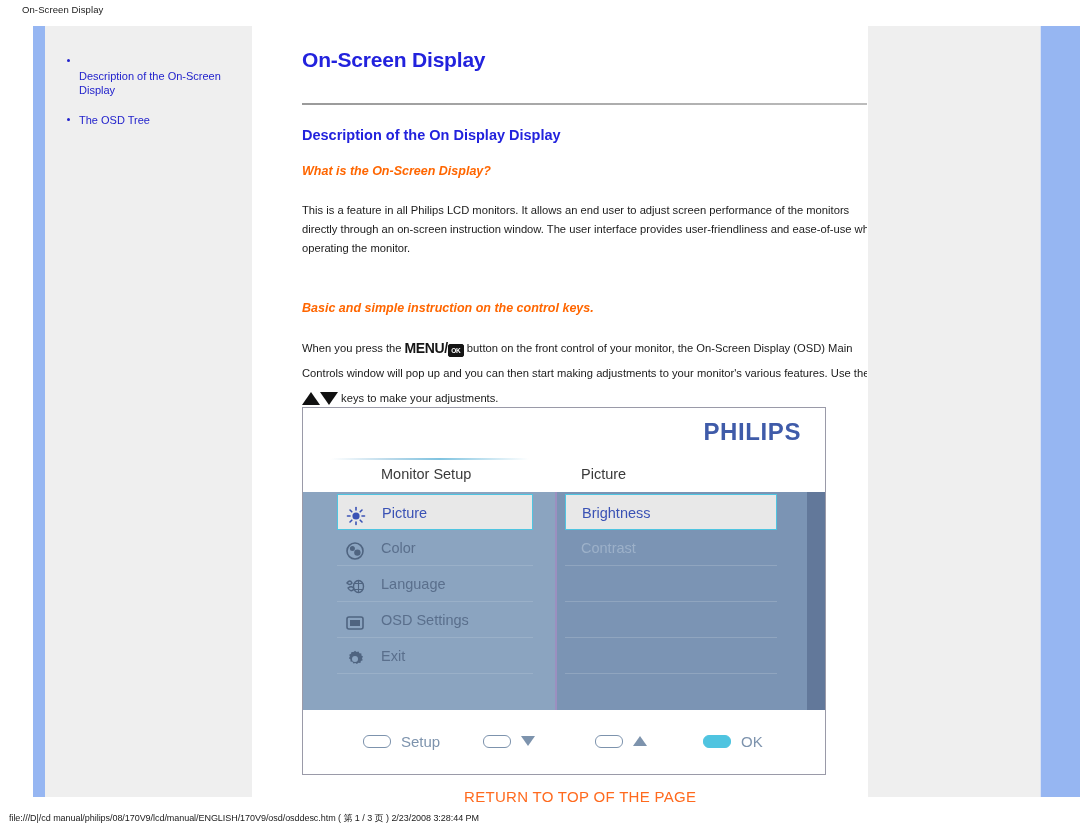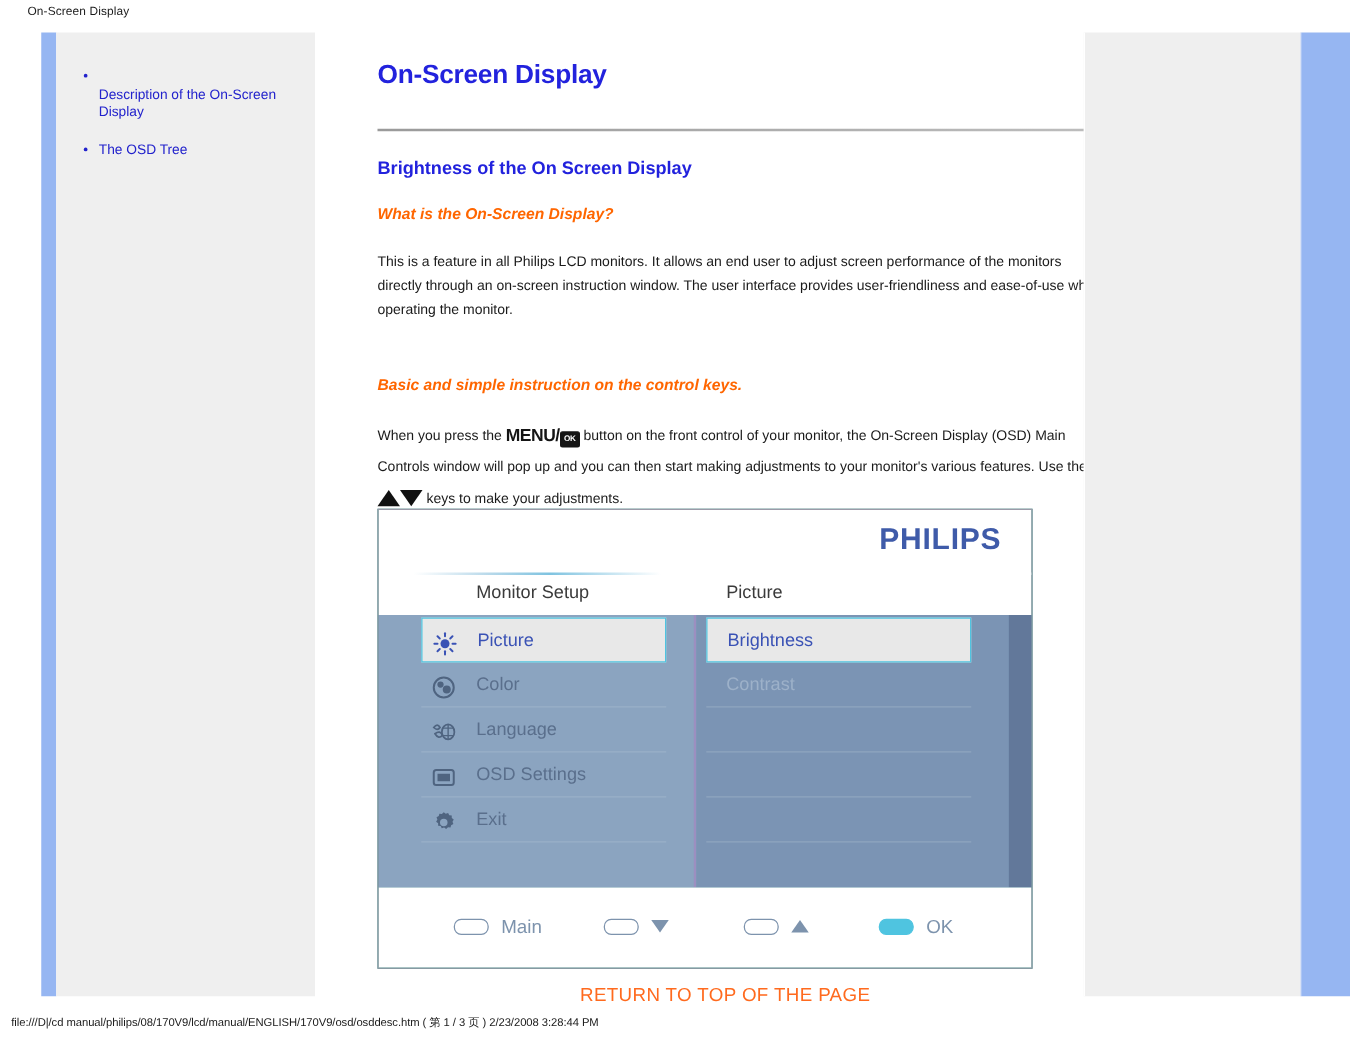--- a/index.html
+++ b/index.html
@@ -389,21 +389,21 @@
         <span class="dot"></span>
         <span class="nav-item-label">The OSD Tree</span>
       </div>
     </div>
   </div>
 
   <div class="content">
 
     <h1 class="page-title">On-Screen Display</h1>
     <div class="rule"></div>
-    <h2 class="section-title">Brightness of the On Screen Display</h2>
+    <h2 class="section-title">Description of the On Display Display</h2>
     <h3 class="sub-title one">What is the On-Screen Display?</h3>
 
     <p class="body-text one">This is a feature in all Philips LCD monitors. It allows an end user to adjust screen performance of the monitors directly through an on-screen instruction window. The user interface provides user-friendliness and ease-of-use when operating the monitor.</p>
 
     <h3 class="sub-title two">Basic and simple instruction on the control keys.</h3>
 
     <p class="body-text two"><span>When you press the</span>&nbsp;<span class="menu-glyph">MENU</span><span class="menu-glyph">/</span><span class="ok-box">OK</span>&nbsp;<span>button on the front control of your monitor, the On-Screen Display (OSD) Main Controls window will pop up and you can then start making adjustments to your monitor's various features. Use the</span>&nbsp;<span class="tri-up"></span><span class="tri-dn"></span>&nbsp;<span>keys to make your adjustments.</span></p>
 
     <div class="osd">
 
@@ -497,21 +497,21 @@
           <span></span>
         </div>
         <div class="osd-rrow" style="top:146px;left:262px;">
           <span></span>
         </div>
       </div>
 
       <div class="osd-bottom">
         <div class="osd-btn" style="left:60px;">
           <span class="pill"></span>
-          <span>Main</span>
+          <span>Setup</span>
         </div>
         <div class="osd-btn" style="left:180px;">
           <span class="pill"></span>
           <span class="cap-tri-dn"></span>
           <span></span>
         </div>
         <div class="osd-btn" style="left:292px;">
           <span class="pill"></span>
           <span class="cap-tri-up"></span>
           <span></span>

